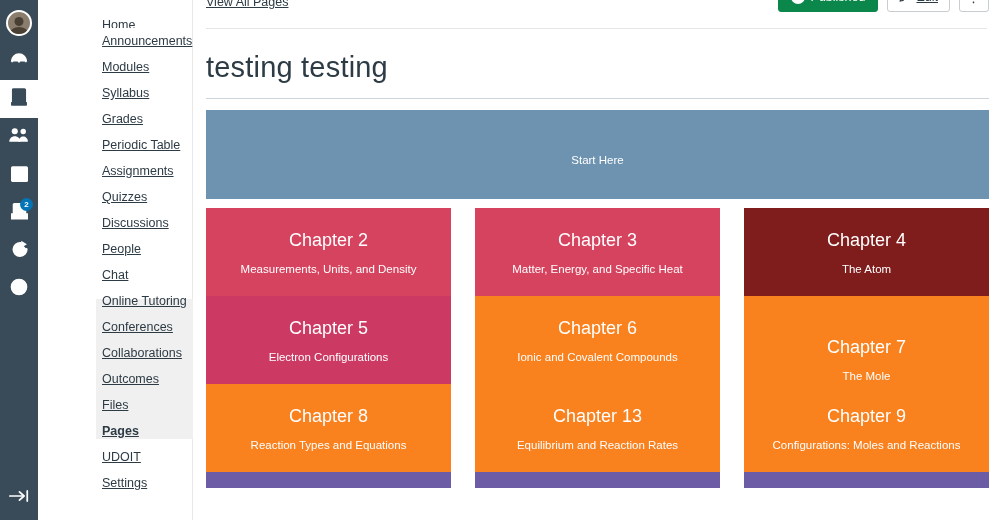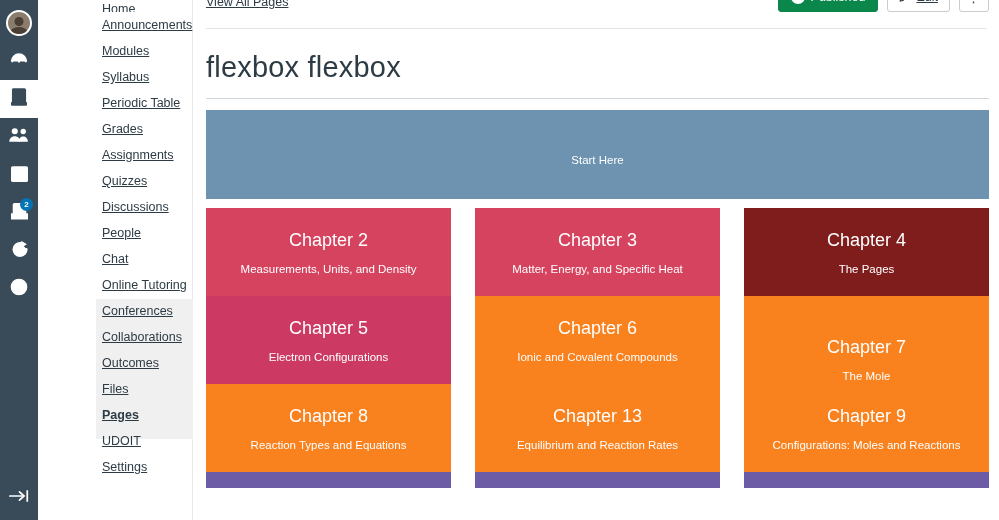--- a/index.html
+++ b/index.html
@@ -62,21 +62,21 @@
     background: #ffffff;
     border-right: 1px solid #e8e8e8;
     padding-top: 0px;
     position: relative;
   }
   .cn-highlight {
     position: absolute;
     left: 58px; top: 299px; width: 102px; height: 140px;
     background: #f0f0f0;
   }
-  .cn-list { position: relative; padding-top: 0; }
+  .cn-list { position: relative; padding-top: 16px; }
   .cn-item {
     display: block;
     padding: 4px 0 4px 64px;
     height: 26px;
     font-size: 12.5px;
     line-height: 18px;
     color: #2D3B45;
     text-decoration: underline;
     position: relative;
     white-space: nowrap;
@@ -267,22 +267,22 @@
     </div>
   </nav>
 
   <nav class="course-nav">
     <div class="cn-highlight"></div>
     <div class="cn-list">
       <a class="cn-item partial">Home</a>
       <a class="cn-item">Announcements</a>
       <a class="cn-item">Modules</a>
       <a class="cn-item">Syllabus</a>
+      <a class="cn-item">Grades</a>
       <a class="cn-item">Periodic Table</a>
-      <a class="cn-item">Grades</a>
       <a class="cn-item">Assignments</a>
       <a class="cn-item">Quizzes</a>
       <a class="cn-item">Discussions</a>
       <a class="cn-item">People</a>
       <a class="cn-item">Chat</a>
       <a class="cn-item">Online Tutoring</a>
       <a class="cn-item">Conferences</a>
       <a class="cn-item">Collaborations</a>
       <a class="cn-item">Outcomes</a>
       <a class="cn-item">Files</a>
@@ -311,41 +311,41 @@
           <span>Edit</span>
         </button>
         <button class="btn-kebab">
           <span>⋮</span>
         </button>
       </div>
     </div>
 
     <div class="divider-top"></div>
 
-    <h1 class="page-title">flexbox flexbox</h1>
+    <h1 class="page-title">testing testing</h1>
     <div class="title-rule"></div>
 
     <div class="grid">
 
       <div class="banner" style="background: rgb(109, 147, 176);">
         <div class="banner-sub">Start Here</div>
       </div>
 
       <div class="row">
         <div class="card" style="background: rgb(214, 67, 95);">
           <div class="card-title">Chapter 2</div>
           <div class="card-sub">Measurements, Units, and Density</div>
         </div>
         <div class="card" style="background: rgb(214, 67, 95);">
           <div class="card-title">Chapter 3</div>
           <div class="card-sub">Matter, Energy, and Specific Heat</div>
         </div>
         <div class="card" style="background: #7f1d1d;">
           <div class="card-title">Chapter 4</div>
-          <div class="card-sub">The Pages</div>
+          <div class="card-sub">The Atom</div>
         </div>
       </div>
 
       <div class="row">
         <div class="card" style="background: rgb(204, 58, 99);">
           <div class="card-title">Chapter 5</div>
           <div class="card-sub">Electron Configurations</div>
         </div>
         <div class="card" style="background: rgb(249, 129, 30);">
           <div class="card-title">Chapter 6</div>

